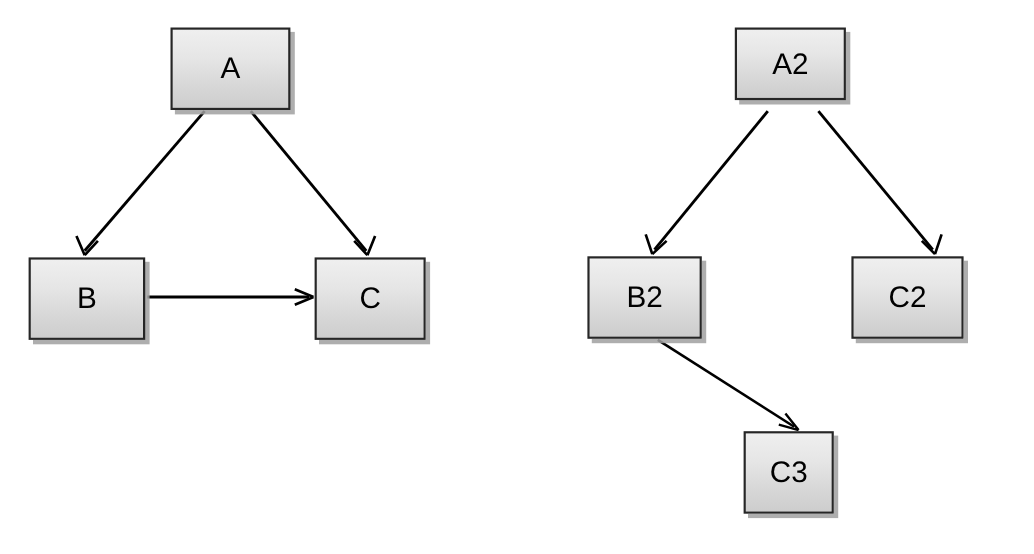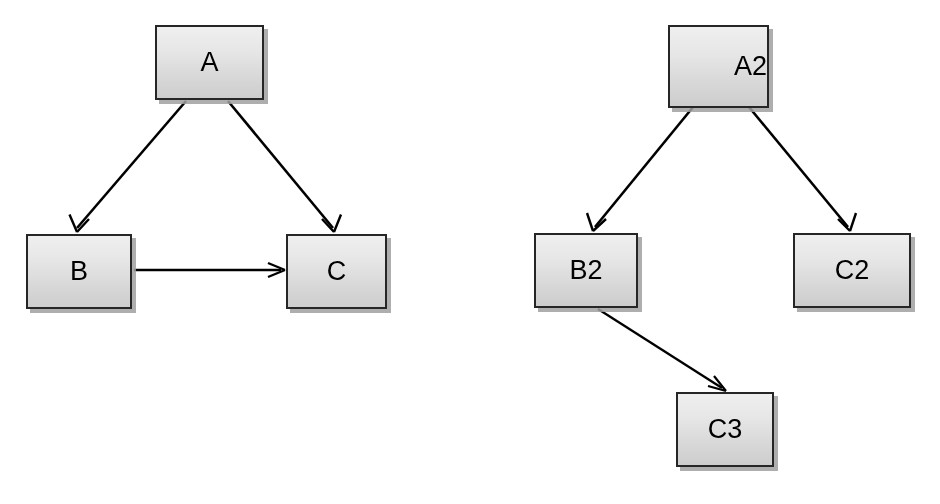--- a/index.html
+++ b/index.html
@@ -42,24 +42,24 @@
     line-height: 1;
     color: #000000;
     letter-spacing: 0px;
     user-select: none;
   }
   
   #node-a  { left: 155px; top: 25px;  width: 109px; height: 75px; }
   #node-b  { left: 26px;  top: 234px; width: 106px; height: 75px; }
   #node-c  { left: 286px; top: 234px; width: 101px; height: 75px; }
   
-  #node-a2 { left: 668px; top: 25px;  width: 101px; height: 83px; justify-content: flex-end; }
+  #node-a2 { left: 668px; top: 25px;  width: 101px; height: 66px; }
   #node-b2 { left: 534px; top: 233px; width: 104px; height: 75px; }
-  #node-c2 { left: 793px; top: 233px; width: 118px; height: 75px; }
-  #node-c3 { left: 676px; top: 392px; width: 98px; height: 75px; }
+  #node-c2 { left: 774px; top: 233px; width: 102px; height: 75px; }
+  #node-c3 { left: 676px; top: 392px; width: 82px; height: 75px; }
 </style>
 </head>
 <body>
 
 <div id="canvas">
 
   <svg id="edges" viewBox="0 0 940 504" width="940" height="504" xmlns="http://www.w3.org/2000/svg">
 
     <g>
       <line x1="186" y1="101" x2="77" y2="228" stroke="#000000" stroke-width="2.6"></line>

